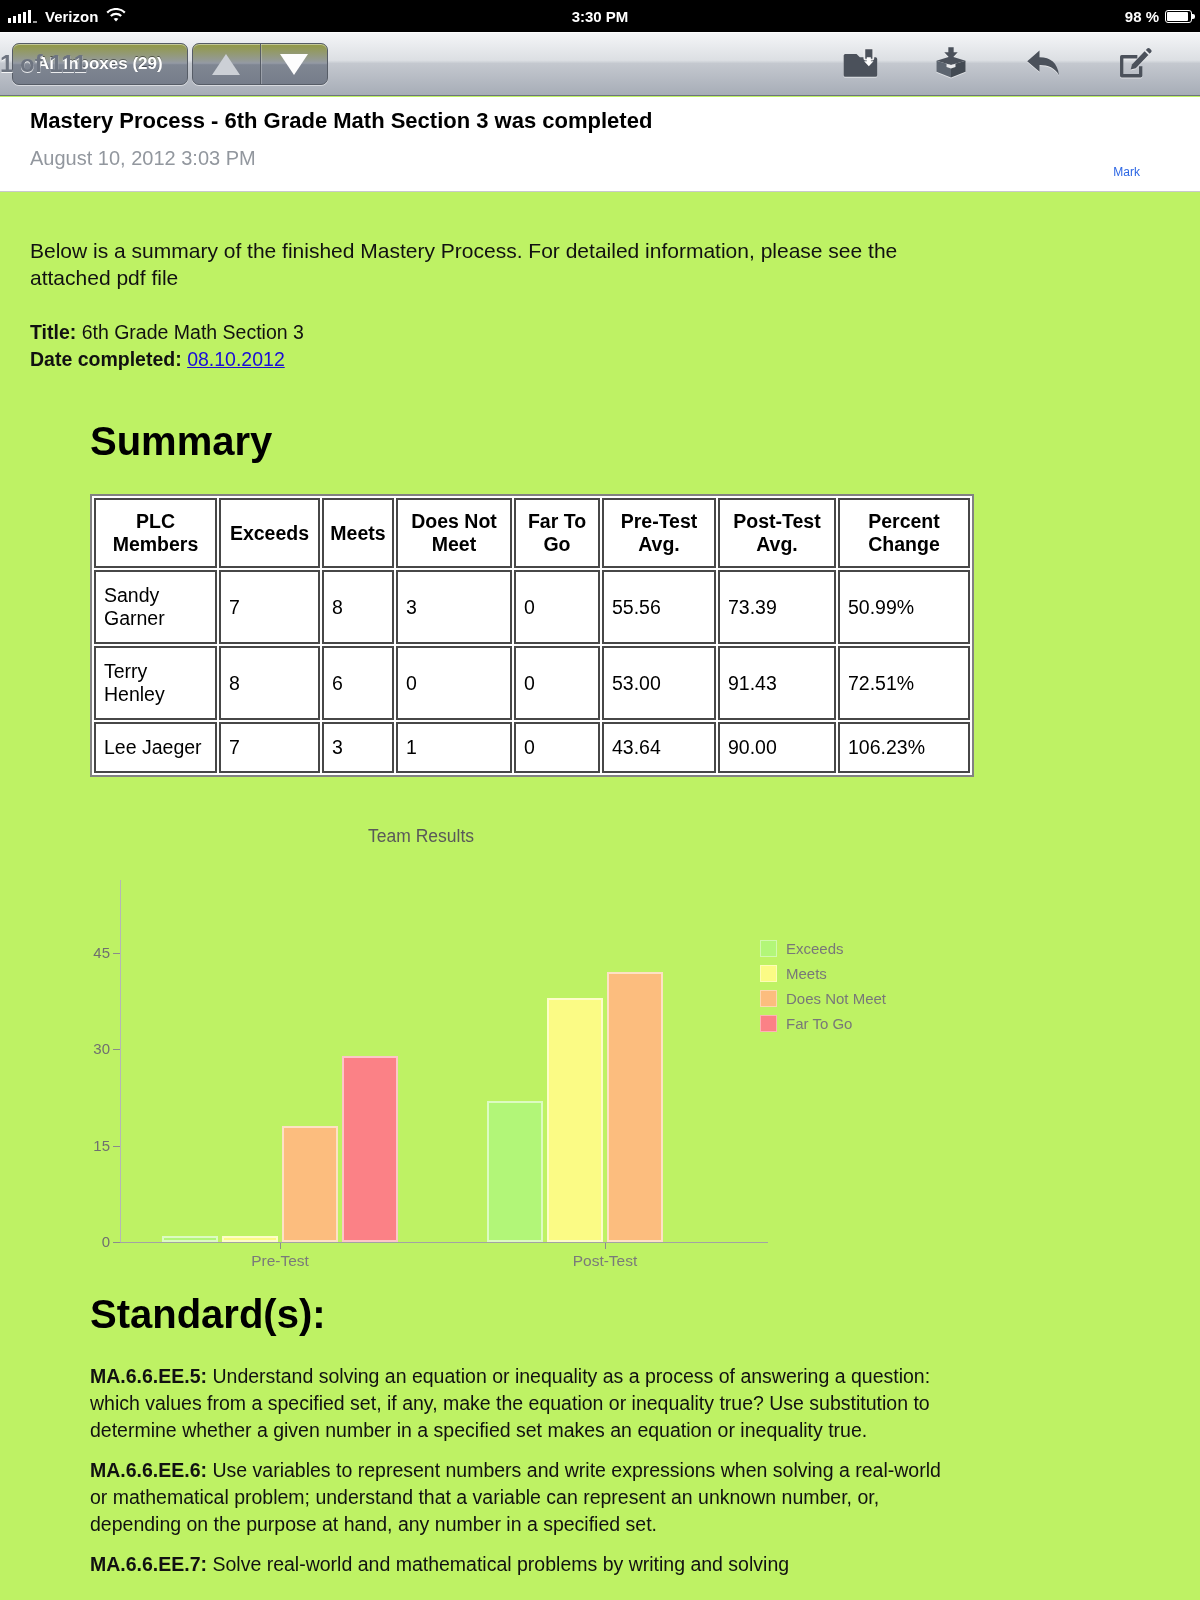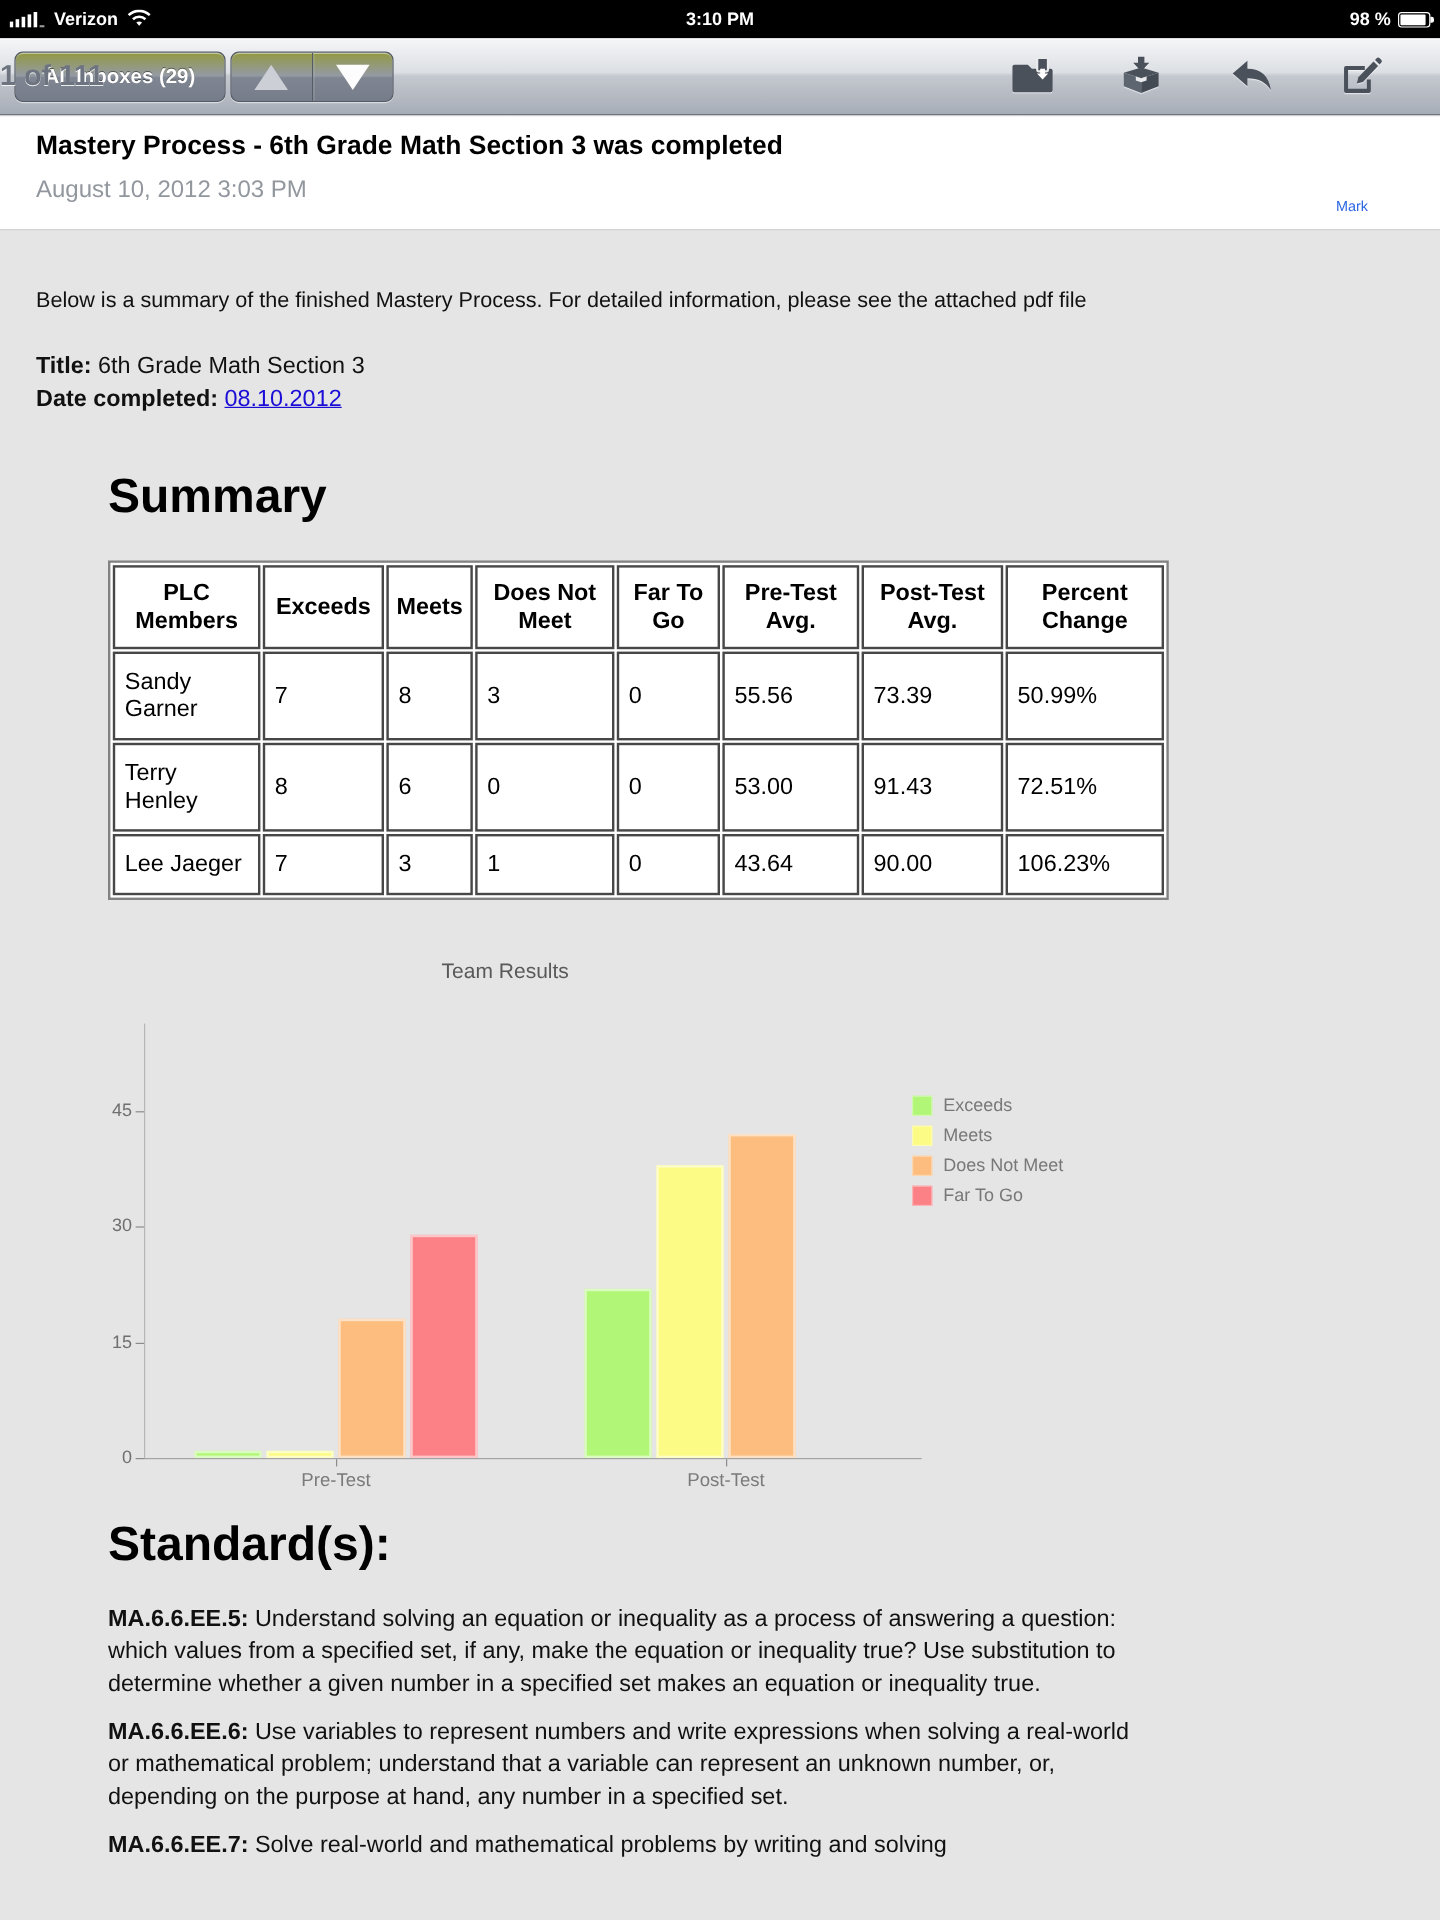--- a/index.html
+++ b/index.html
@@ -1,19 +1,19 @@
 <!DOCTYPE html>
 <html><head>
 <meta charset="utf-8">
 <style>
   * { margin:0; padding:0; box-sizing:border-box; }
   html,body { background:#fff; }
   .page {
     position:relative; width:1200px; height:1600px; overflow:hidden;
-    font-family:"Liberation Sans", sans-serif; background:#e5e5e5; margin:0 auto;
+    font-family:"Liberation Sans", sans-serif; background:#bef264; margin:0 auto;
   }
 
   
   .status-bar {
     position:absolute; top:0; left:0; width:1200px; height:32px; background:#000;
     color:#fff; display:flex; align-items:center; font-size:15px; font-weight:bold;
   }
   .sb-left { position:absolute; left:8px; top:0; height:32px; display:flex; align-items:center; gap:7px; }
   .sb-time { position:absolute; left:0; width:1200px; text-align:center; }
   .sb-right { position:absolute; right:8px; top:0; height:32px; display:flex; align-items:center; gap:6px; }
@@ -49,21 +49,21 @@
   .icon-btn svg { width:100%; height:100%; filter:drop-shadow(0 1px 0 rgba(255,255,255,.55)); }
 
   
   .email-header { position:absolute; top:97px; left:0; width:1200px; height:95px; background:#fff; border-bottom:1px solid #c9c9cc; }
   .subject { position:absolute; top:11px; left:30px; font-size:22px; font-weight:bold; color:#000; }
   .msg-date { position:absolute; top:50px; left:30px; font-size:20px; color:#92979e; }
   .mark-link { position:absolute; top:68px; right:60px; font-size:12px; color:#2b66e4; text-decoration:none; cursor:pointer; }
 
   
   .email-body { position:absolute; top:193px; left:0; width:1200px; }
-  .intro { margin:44px 30px 0 30px; width:912px; font-size:18px; line-height:27px; color:#111; }
+  .intro { margin:44px 30px 0 30px; width:912px; font-size:21px; line-height:27px; color:#111; }
   .meta { margin:28px 30px 0 30px; font-size:19.5px; line-height:27px; color:#111; }
   .meta b { font-weight:bold; }
   .date-link { color:#1a0dd6; text-decoration:underline; cursor:pointer; }
   h1.sec { margin:46px 0 30px 90px; font-size:40px; font-weight:bold; color:#000; letter-spacing:0; }
 
   
   table.summary {
     margin-left:90px; border-collapse:separate; border-spacing:2px;
     border:2px solid #828282; background:#fff; font-size:19.5px; color:#000;
   }
@@ -110,21 +110,21 @@
         <rect x="20" y="1" width="3" height="13" fill="#fff"></rect>
         <rect x="25" y="12" width="4" height="2" fill="#9a9a9a"></rect>
       </svg>
       <span>Verizon</span>
       <svg width="22" height="16" viewBox="0 0 22 16">
         <path d="M11 13.5 L13.4 10.8 A4 4 0 0 0 8.6 10.8 Z" fill="#fff"></path>
         <path d="M5.8 8.0 A7.6 7.6 0 0 1 16.2 8.0" stroke="#fff" stroke-width="2.2" fill="none"></path>
         <path d="M2.2 4.6 A12.6 12.6 0 0 1 19.8 4.6" stroke="#fff" stroke-width="2.2" fill="none"></path>
       </svg>
     </div>
-    <div class="sb-time">3:10 PM</div>
+    <div class="sb-time">3:30 PM</div>
     <div class="sb-right">
       <span>98 %</span>
       <div class="battery">
           <div class="fill"></div>
           <div class="nub"></div>
         </div>
     </div>
   </div>
 
   <div class="toolbar">

